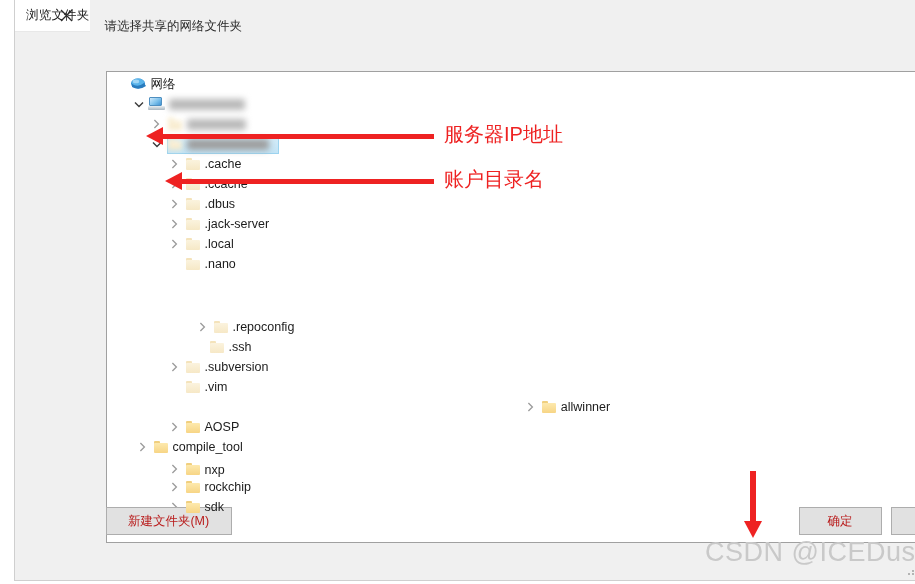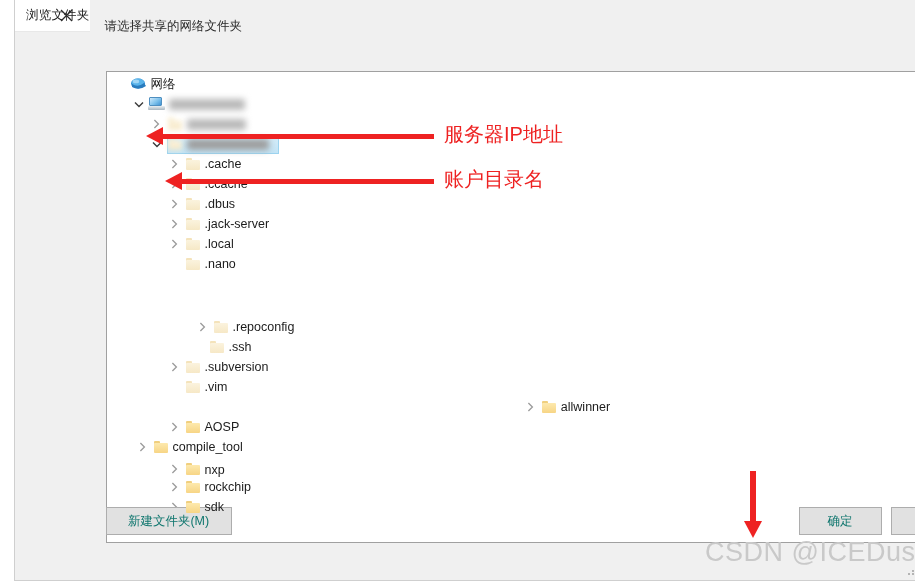--- a/index.html
+++ b/index.html
@@ -235,21 +235,21 @@
     background: #cdcdcd;
     cursor: pointer;
   }
 
   
   .btn {
     position: absolute;
     background: #e1e1e1;
     border: 1px solid #adadad;
     font-size: 12.5px;
-    color: #0f766e;
+    color: #b91c1c;
     display: flex;
     align-items: center;
     justify-content: center;
     box-sizing: border-box;
     cursor: pointer;
     font-family: "Liberation Sans", "DejaVu Sans", sans-serif;
   }
   .btn-newfolder { left: 16px;  top: 507px; width: 126px; height: 28px; }
   .btn-ok        { left: 709px; top: 507px; width: 83px;  height: 28px; }
   .btn-cancel    { left: 801px; top: 507px; width: 83px;  height: 28px; }

